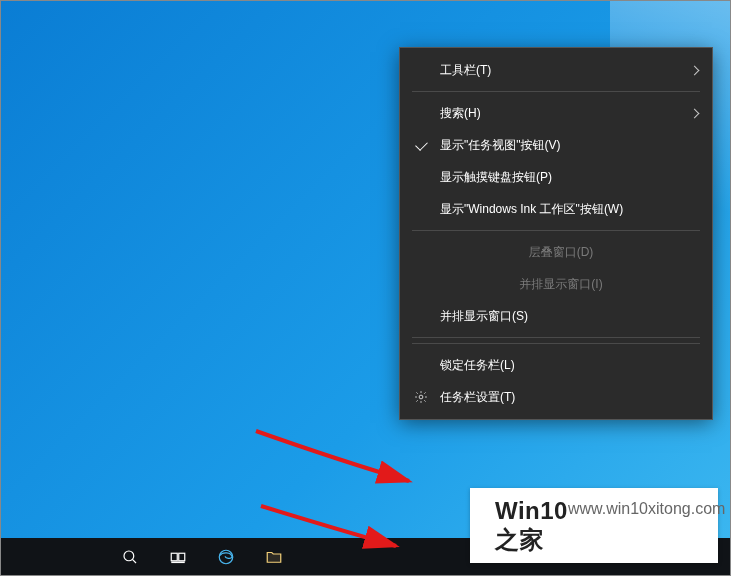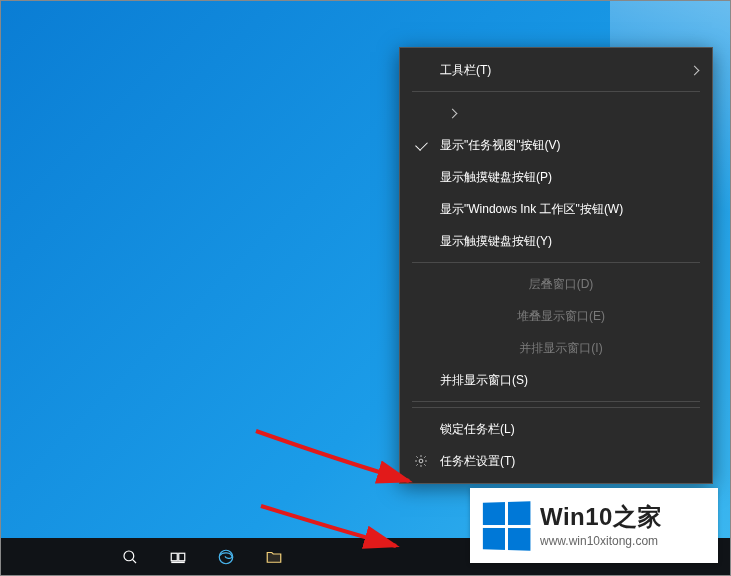--- a/index.html
+++ b/index.html
@@ -81,23 +81,23 @@
     padding: 8px 12px;
     gap: 10px;
     box-shadow: 0 1px 4px rgba(0,0,0,0.25);
   }
   .watermark .winlogo {
     width: 48px; height: 48px; display: grid;
     grid-template-columns: 1fr 1fr; grid-template-rows: 1fr 1fr;
     gap: 3px; transform: perspective(120px) rotateY(-8deg);
   }
   .watermark .winlogo div { background: #0078d7; }
-  .watermark .wm-text { display: flex; flex-direction: column; line-height: 1.2; justify-content: flex-end; }
+  .watermark .wm-text { display: flex; flex-direction: row; line-height: 1.2; justify-content: flex-end; }
   .watermark .wm-title { font-size: 24px; font-weight: 600; color: #222; letter-spacing: 0.5px; }
-  .watermark .wm-url { font-size: 12px; color: #666; margin-top: 2px; }
+  .watermark .wm-url { font-size: 16px; color: #666; margin-top: 2px; }
 </style>
 </head>
 <body>
 
 <div class="desktop">
   <div class="light"></div>
 
   <div class="context-menu">
 
     <div class="menu-item">
@@ -105,20 +105,21 @@
       <span class="label">工具栏(T)</span>
       <span class="arrow-col">
           <span class="sub-arrow"></span>
         </span>
     </div>
 
     <div class="menu-sep"></div>
 
     <div class="menu-item">
       <span class="check-col"></span>
+      <span class="label">搜索(H)</span>
       <span class="arrow-col">
           <span class="sub-arrow"></span>
         </span>
     </div>
 
 
     <div class="menu-item">
       <span class="check-col">
           <span class="check-mark"></span>
         </span>
@@ -131,39 +132,29 @@
       <span class="label">显示触摸键盘按钮(P)</span>
       <span class="arrow-col"></span>
     </div>
 
     <div class="menu-item">
       <span class="check-col"></span>
       <span class="label">显示"Windows Ink 工作区"按钮(W)</span>
       <span class="arrow-col"></span>
     </div>
 
-    <div class="menu-item">
-      <span class="check-col"></span>
-      <span class="label">显示触摸键盘按钮(Y)</span>
-      <span class="arrow-col"></span>
-    </div>
 
     <div class="menu-sep"></div>
 
     <div class="menu-item disabled">
       <span class="check-col"></span>
       <span class="label">层叠窗口(D)</span>
       <span class="arrow-col"></span>
     </div>
 
-    <div class="menu-item disabled">
-      <span class="check-col"></span>
-      <span class="label">堆叠显示窗口(E)</span>
-      <span class="arrow-col"></span>
-    </div>
 
     <div class="menu-item disabled">
       <span class="check-col"></span>
       <span class="label">并排显示窗口(I)</span>
       <span class="arrow-col"></span>
     </div>
 
     <div class="menu-item">
       <span class="check-col"></span>
       <span class="label">并排显示窗口(S)</span>

